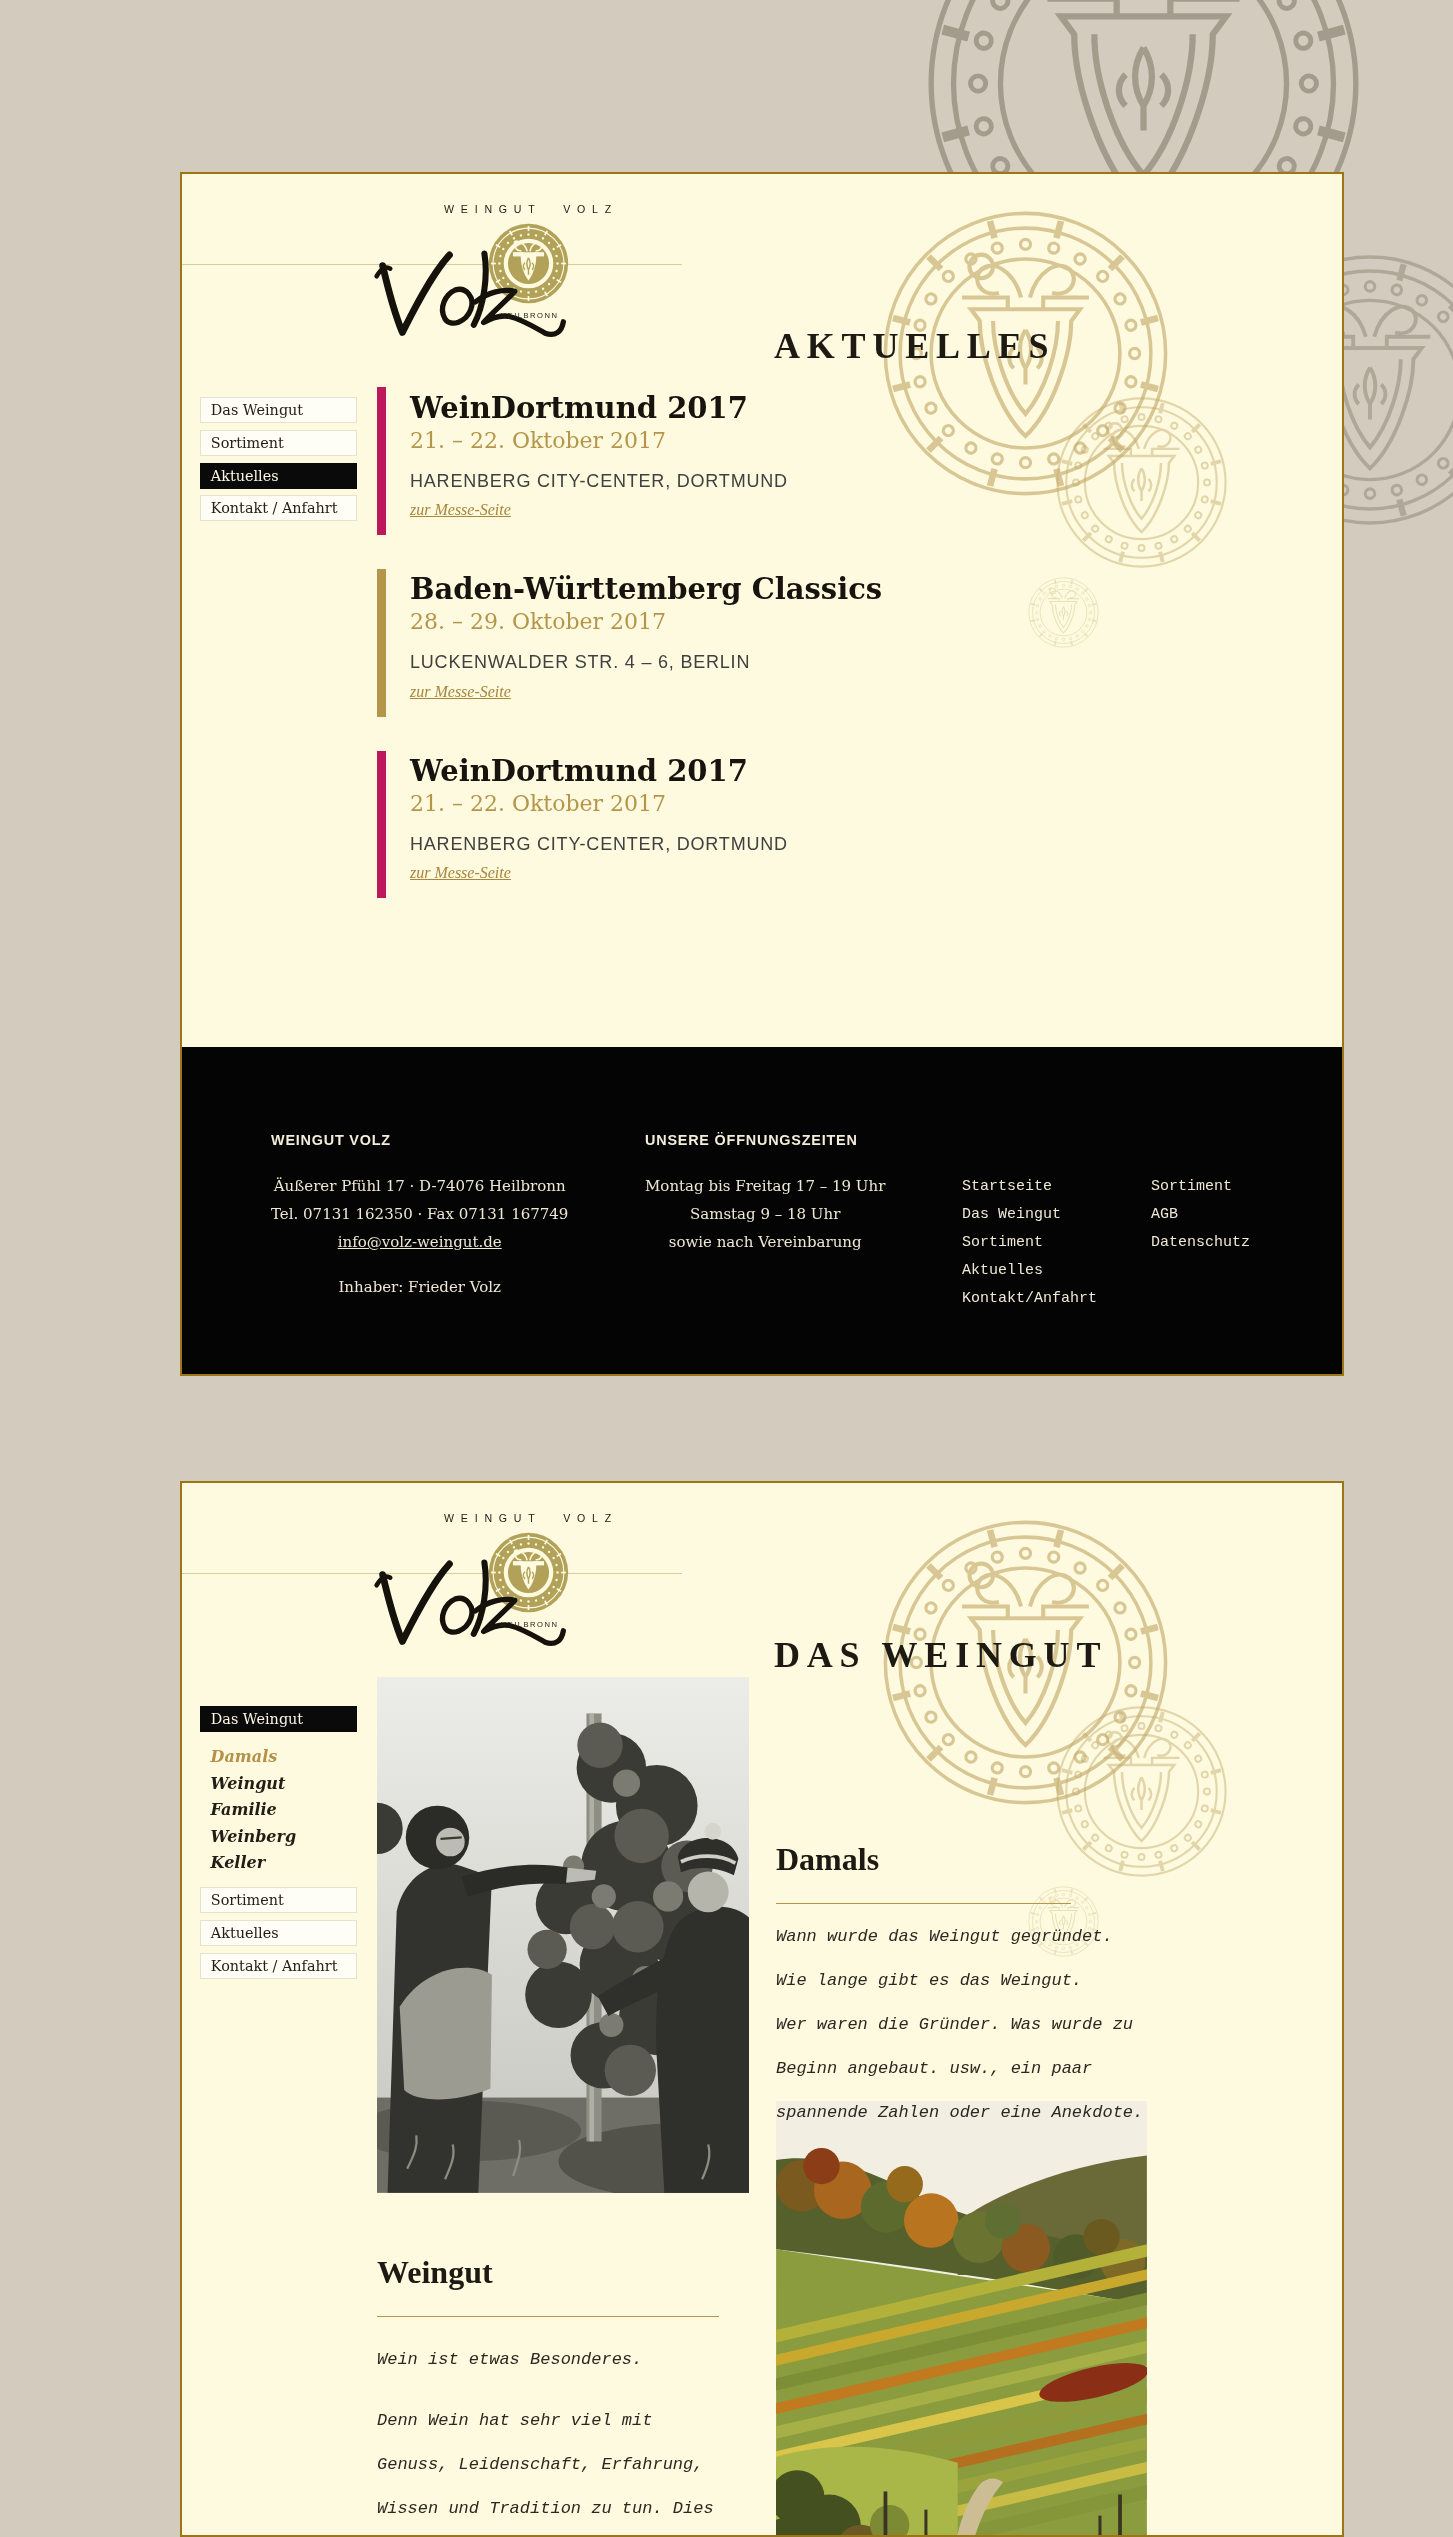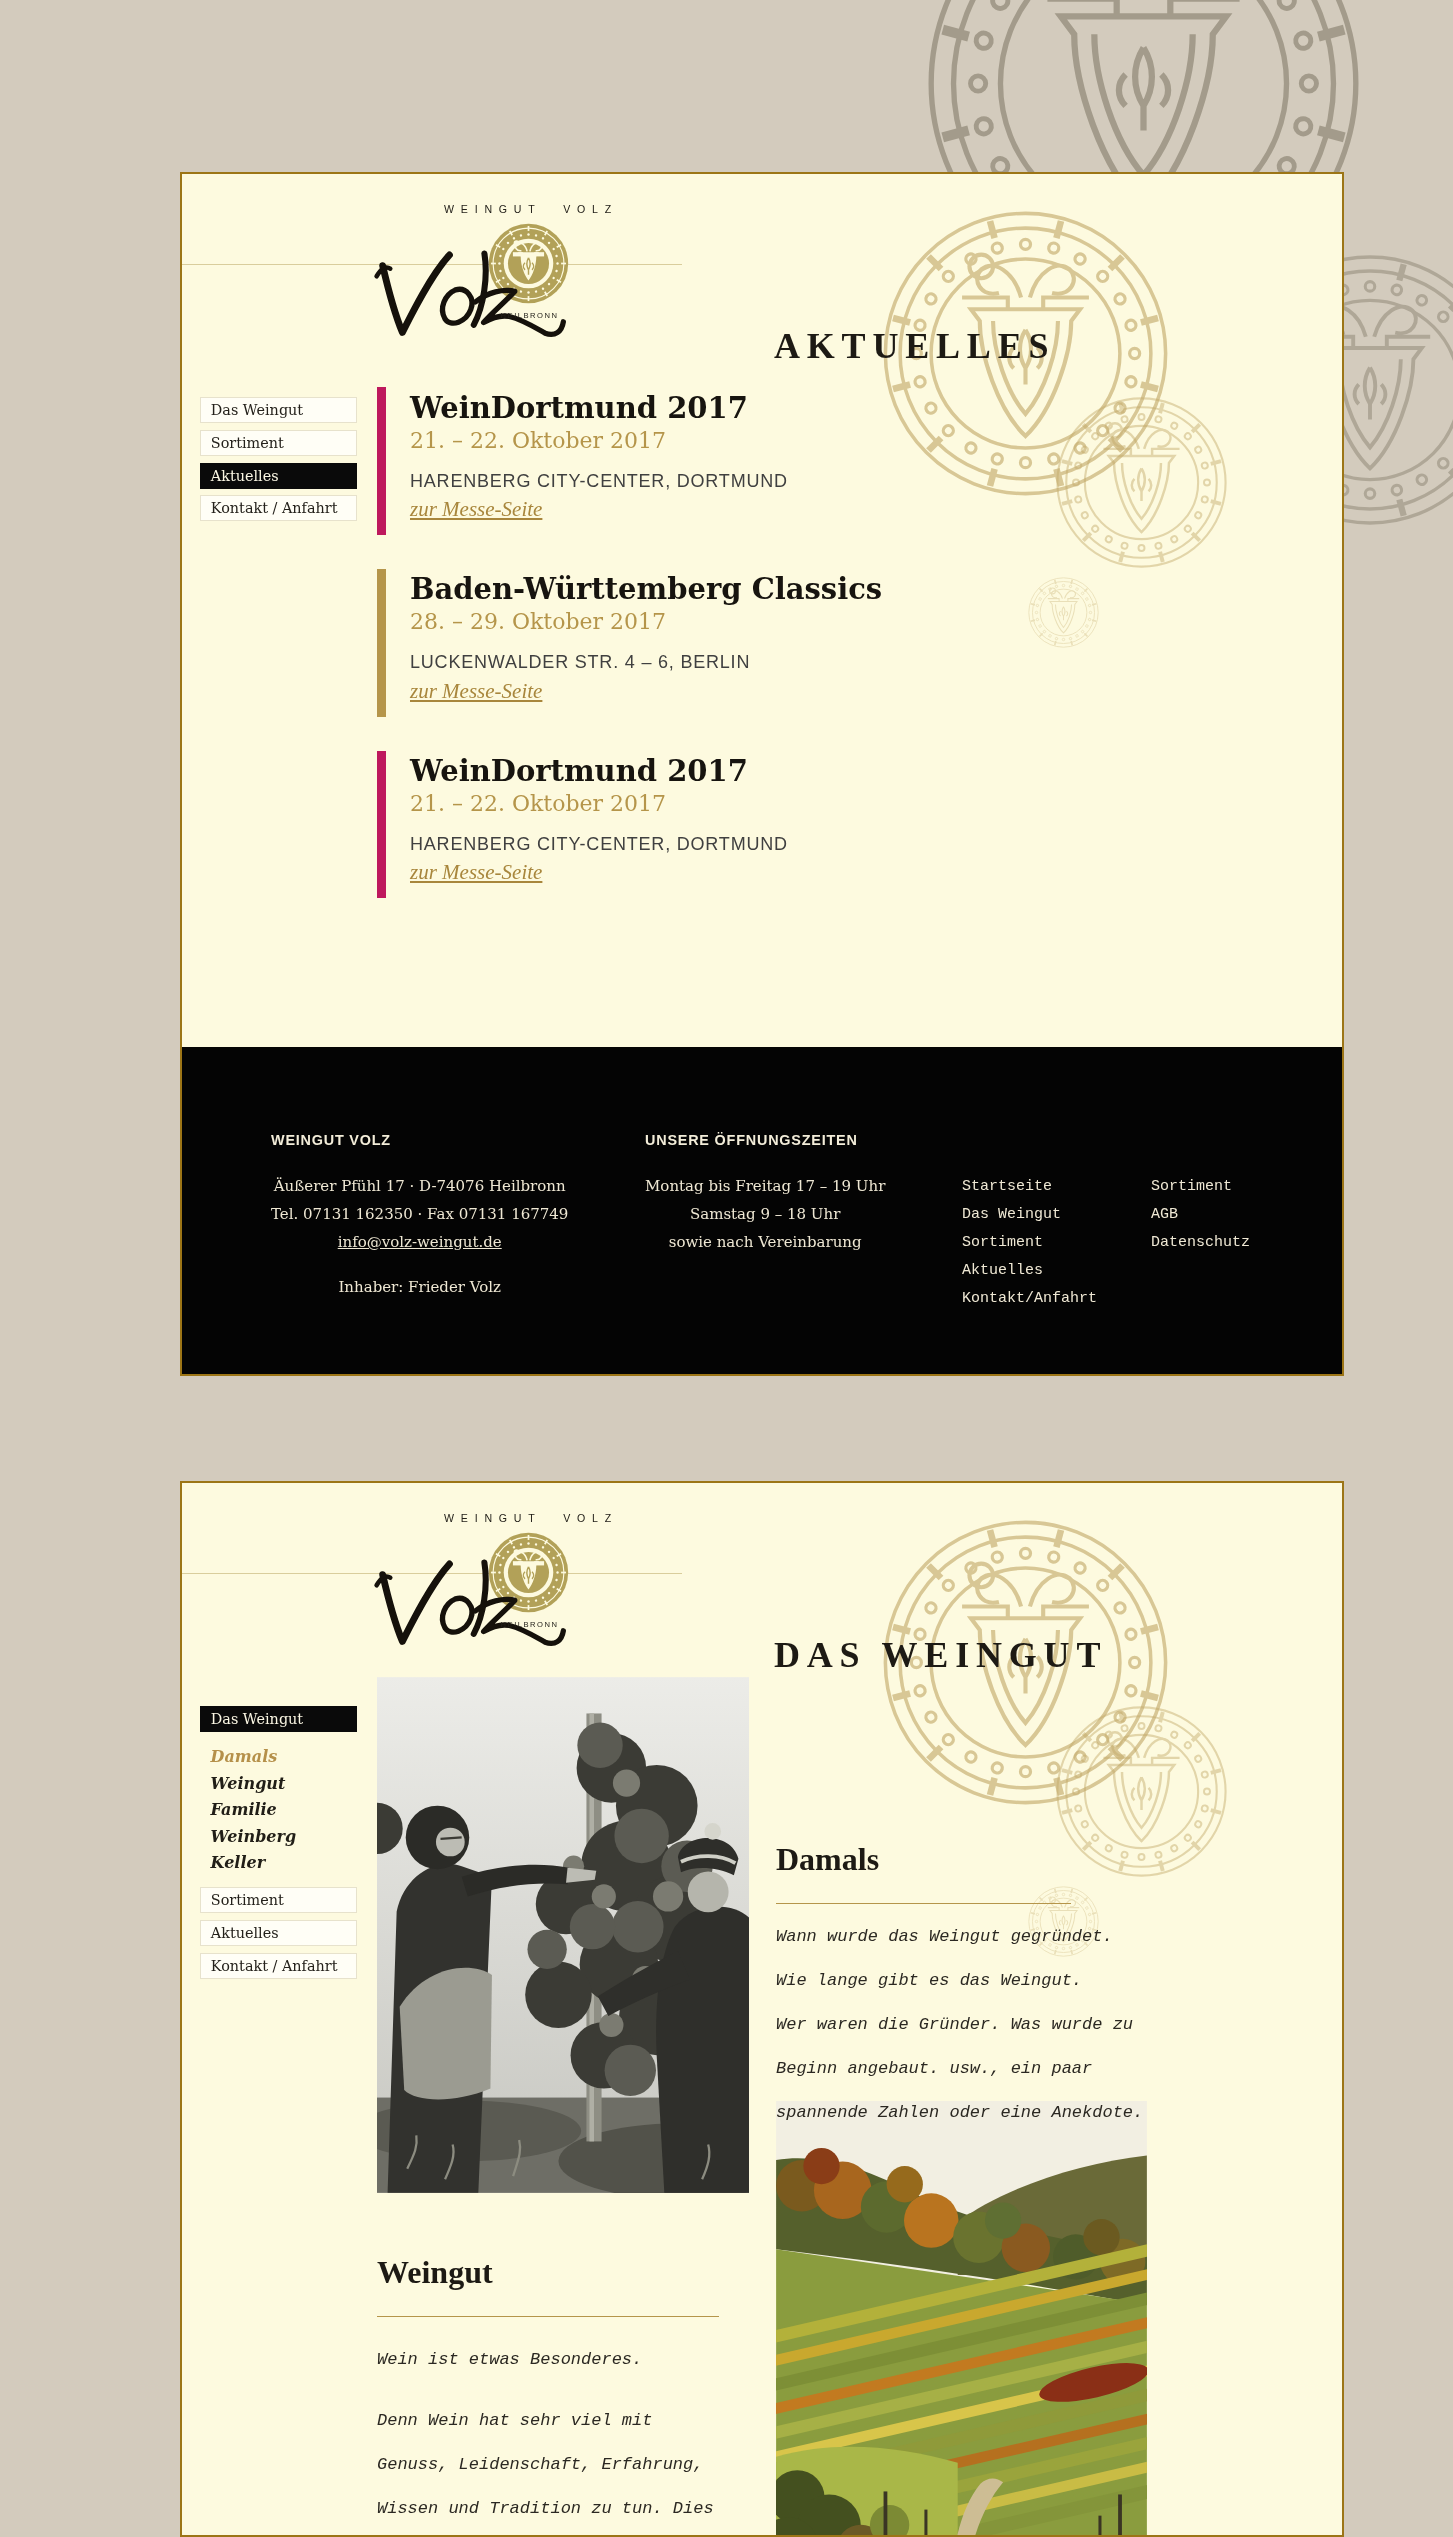--- a/index.html
+++ b/index.html
@@ -65,21 +65,21 @@
   .event.gold{border-left-color:#B5954A;}
   .event-title{font-weight:bold;font-size:29px;line-height:32px;color:#17140F;}
   .event-date{font-size:22px;line-height:27px;margin-top:3px;color:#B5954A;}
   .event-venue{
     font-family:"Liberation Sans", sans-serif;
     font-size:18px;line-height:19.7px;letter-spacing:0.8px;margin-top:18px;color:#404040;
   }
   .event-link{
     display:inline-block;margin-top:7.6px;
     font-family:"Liberation Serif", serif;font-style:italic;
-    font-size:21px;line-height:21px;color:#A8863C;text-decoration:underline;cursor:pointer;
+    font-size:16px;line-height:21px;color:#A8863C;text-decoration:underline;cursor:pointer;
   }
 
   .footer{position:absolute;left:0;right:0;top:873px;bottom:0;background:#040404;}
   .f-col{position:absolute;top:0;}
   .f-col1{left:89px;}
   .f-col2{left:463px;}
   .f-col3{left:780px;}
   .f-col4{left:969px;}
   .f-head{
     margin-top:85px;

